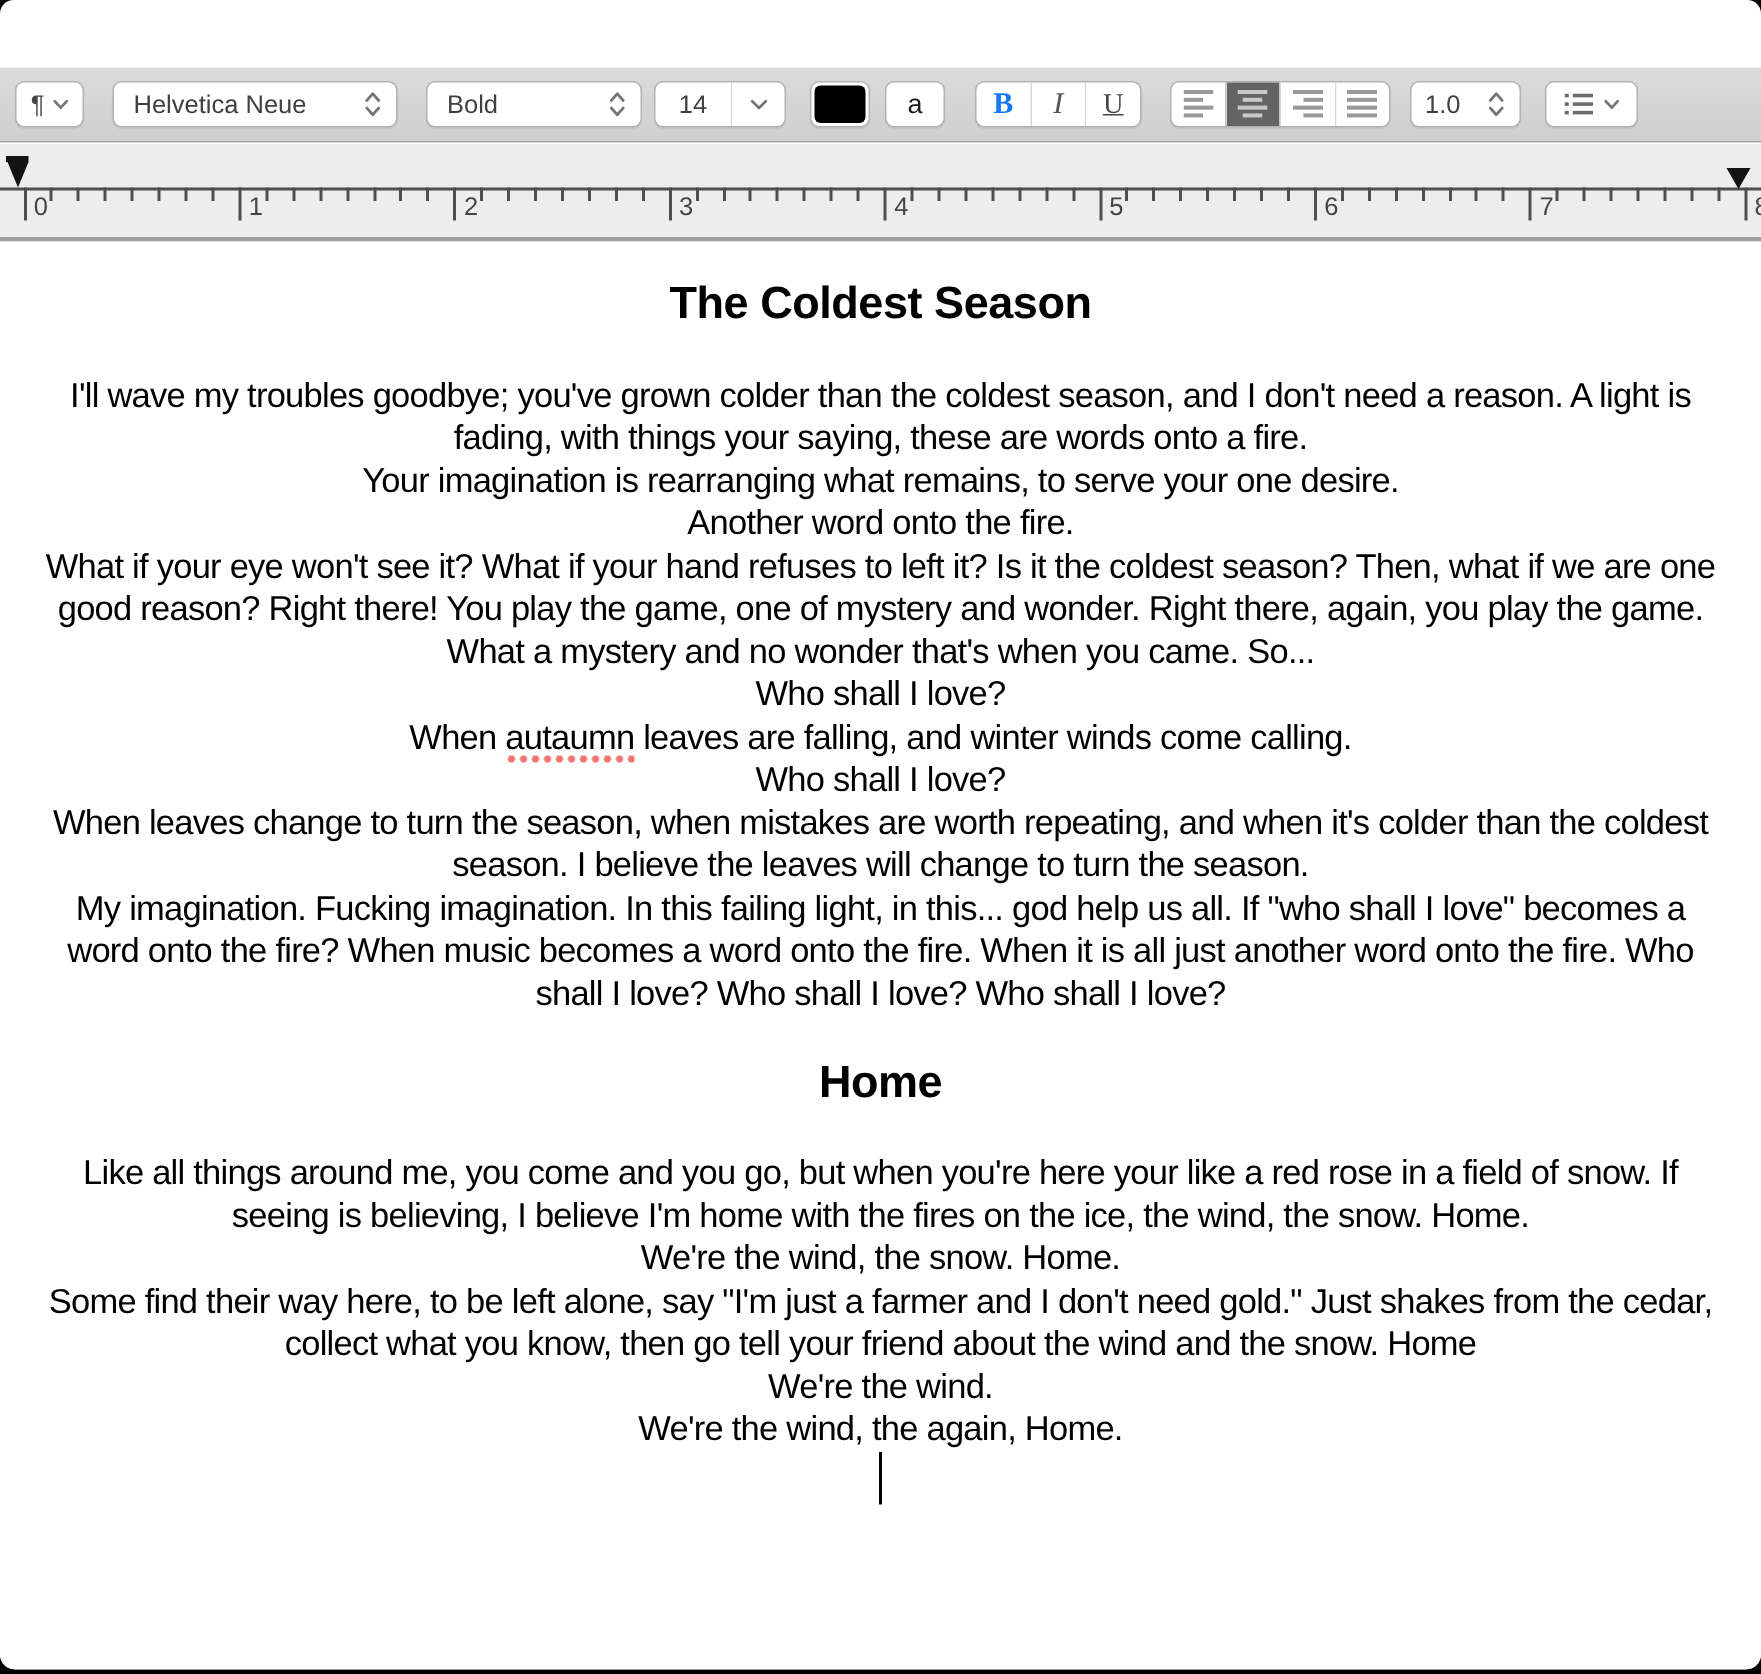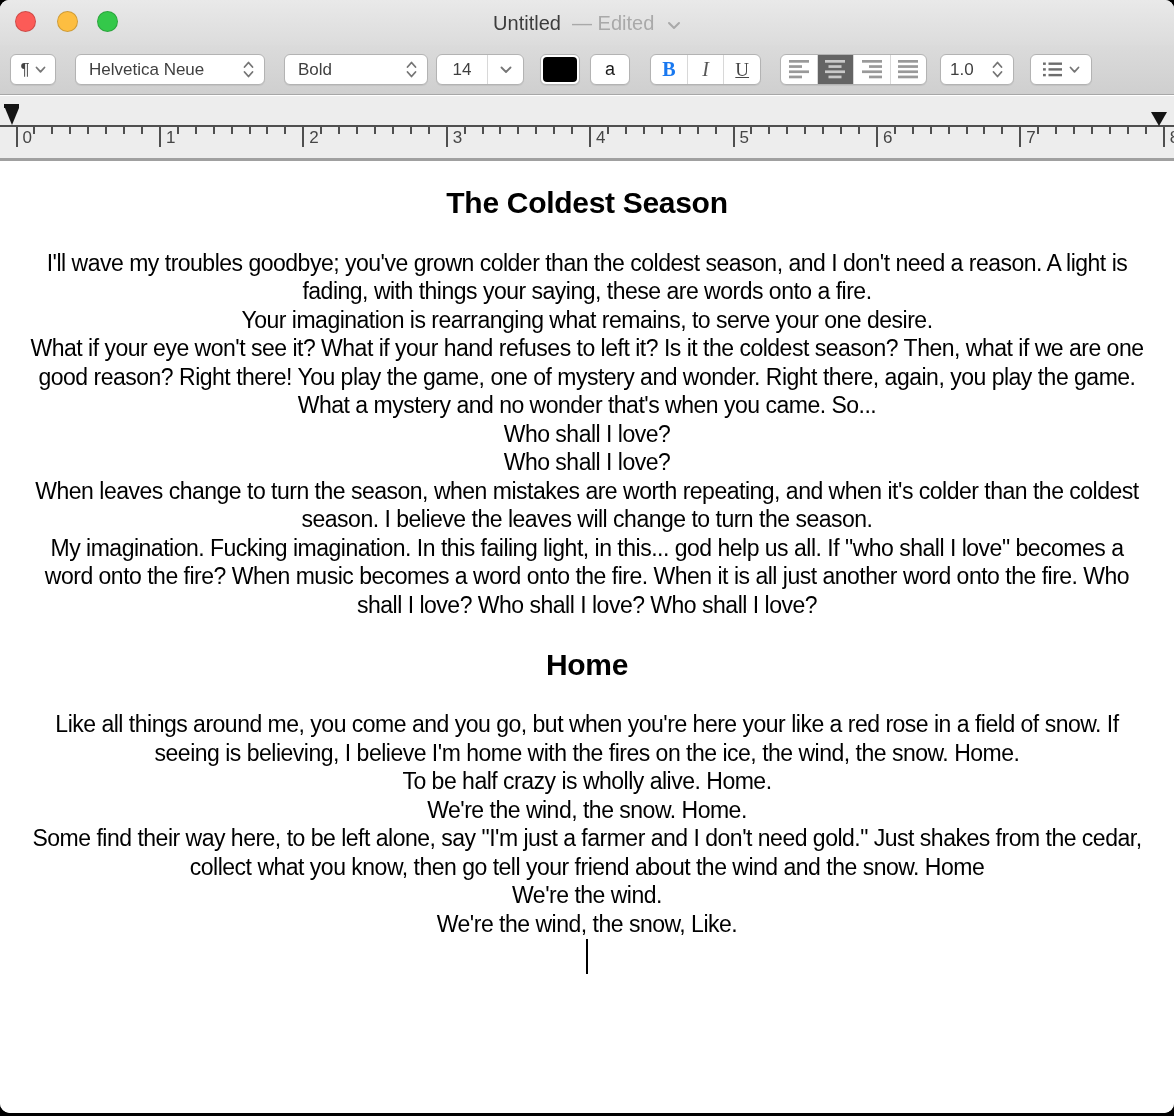--- a/index.html
+++ b/index.html
@@ -77,33 +77,20 @@
                 background-size:8px 6px; background-repeat:repeat-x; background-position:0 100%;
                 padding-bottom:5px; }
   .caret-line { height:36px; }
   .caret { width:2px; height:35px; background:#000; margin:1px auto 0; }
 </style>
 </head>
 <body>
 
 <div class="window">
 
-  <div class="titlebar">
-    <div class="traffic t-close" style="background: rgb(252, 91, 87);"></div>
-    <div class="traffic t-min" style="background: rgb(253, 190, 65);"></div>
-    <div class="traffic t-zoom" style="background: rgb(52, 200, 74);"></div>
-    <div class="titletext">
-      <span>Untitled</span>
-      <span class="dim">&nbsp;</span><span class="dim">—</span>
-      <span class="dim">Edited</span>
-      <span class="title-chev"><svg width="14" height="9" viewBox="0 0 14 9">
-            <path d="M2 2 L7 7 L12 2" fill="none" stroke="#a9a9a9" stroke-width="2" stroke-linecap="round" stroke-linejoin="round"></path>
-          </svg></span>
-    </div>
-  </div>
 
   <div class="toolbar">
 
     <div class="tool ctl-para">
       <span class="pilcrow">¶</span>
       <svg width="11" height="8" viewBox="0 0 11 8">
           <path d="M1.5 1.5 L5.5 5.8 L9.5 1.5" fill="none" stroke="#777" stroke-width="1.8" stroke-linecap="round" stroke-linejoin="round"></path>
         </svg>
     </div>
 
@@ -299,32 +286,33 @@
     <div class="lmark-bar"></div>
     <div class="lmark-tri"></div>
     <div class="rmark-tri"></div>
   </div>
 
   <div class="doc" id="doc">
       <div class="line-h">The Coldest Season</div>
       <div class="line-blank"></div>
       <div class="line-p">I'll wave my troubles goodbye; you've grown colder than the coldest season, and I don't need a reason. A light is fading, with things your saying, these are words onto a fire.</div>
       <div class="line-p">Your imagination is rearranging what remains, to serve your one desire.</div>
+      <div class="line-p">Another word onto the fire.</div>
       <div class="line-p">What if your eye won't see it? What if your hand refuses to left it? Is it the coldest season? Then, what if we are one good reason? Right there! You play the game, one of mystery and wonder. Right there, again, you play the game. What a mystery and no wonder that's when you came. So...</div>
       <div class="line-p">Who shall I love?</div>
+      <div class="line-p"><span>When </span><span class="misspelled">autaumn</span><span> leaves are falling, and winter winds come calling.</span></div>
       <div class="line-p">Who shall I love?</div>
       <div class="line-p">When leaves change to turn the season, when mistakes are worth repeating, and when it's colder than the coldest season. I believe the leaves will change to turn the season.</div>
       <div class="line-p">My imagination. Fucking imagination. In this failing light, in this... god help us all. If "who shall I love" becomes a word onto the fire? When music becomes a word onto the fire. When it is all just another word onto the fire. Who shall I love? Who shall I love? Who shall I love?</div>
       <div class="line-blank"></div>
       <div class="line-h">Home</div>
       <div class="line-blank"></div>
       <div class="line-p">Like all things around me, you come and you go, but when you're here your like a red rose in a field of snow. If seeing is believing, I believe I'm home with the fires on the ice, the wind, the snow. Home.</div>
-      <div class="line-p">To be half crazy is wholly alive. Home.</div>
       <div class="line-p">We're the wind, the snow. Home.</div>
       <div class="line-p">Some find their way here, to be left alone, say "I'm just a farmer and I don't need gold." Just shakes from the cedar, collect what you know, then go tell your friend about the wind and the snow. Home</div>
       <div class="line-p">We're the wind.</div>
-      <div class="line-p">We're the wind, the snow, Like.</div>
+      <div class="line-p">We're the wind, the again, Home.</div>
       <div class="caret-line">
         <div class="caret"></div>
       </div>
     </div>
 
 </div>
 
 </body></html>

